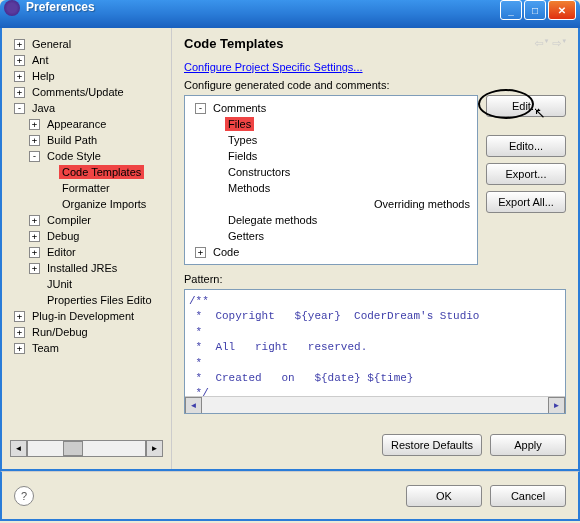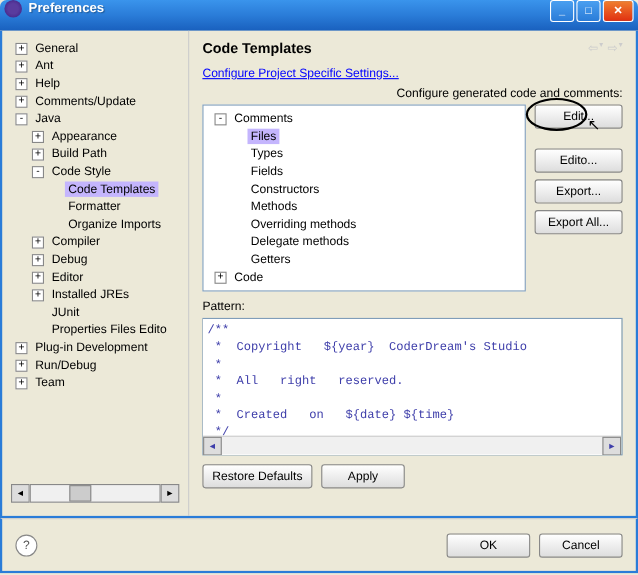--- a/index.html
+++ b/index.html
@@ -13,46 +13,46 @@
 .win-max { background: linear-gradient(#4a9ff0,#2a7cd8); }
 .win-close { background: linear-gradient(#f08030,#e03010); width: 28px; }
 .body-area { display: flex; height: 443px; border: 2px solid #2a7cd8; border-top: none; background: #ece9d8; }
 .left-panel { width: 170px; padding: 8px 4px; border-right: 1px solid #ccc; display: flex; flex-direction: column; }
 .filter-input { width: 145px; border: 1px solid #7f9db9; padding: 2px 4px; height: 19px; color: #999; margin-bottom: 6px; margin-left: 4px; }
 .tree { flex: 1; overflow: hidden; padding-left: 2px; }
 .tree-item { display: flex; align-items: center; height: 16px; white-space: nowrap; cursor: default; }
 .tree-toggle { width: 11px; height: 11px; border: 1px solid #888; display: inline-flex; align-items: center; justify-content: center; font-size: 9px; line-height: 9px; margin-right: 4px; background: white; font-family: monospace; }
 .tree-spacer { width: 15px; display: inline-block; }
 .tree-label { padding: 1px 3px; }
-.tree-label.selected { background: #c4b5fd; }
+.tree-label.selected { background: #ef4444; }
 .hscroll { display: flex; align-items: center; height: 17px; margin: 4px; }
 .hscroll-btn { width: 17px; height: 17px; border: 1px solid #888; background: #ddd; display: flex; align-items: center; justify-content: center; font-size: 8px; }
 .hscroll-track { flex: 1; height: 17px; border: 1px solid #888; background: #f0f0f0; position: relative; }
 .hscroll-thumb { position: absolute; left: 35px; width: 20px; height: 15px; background: #ccc; border: 1px solid #888; }
 .right-panel { flex: 1; padding: 8px 12px; display: flex; flex-direction: column; position: relative; }
 .header-row { display: flex; align-items: center; justify-content: space-between; margin-bottom: 10px; }
 .page-title { font-size: 13px; font-weight: bold; }
 .nav-arrows { display: flex; gap: 4px; font-size: 14px; }
 .nav-arrow { color: #ccc; cursor: default; }
 .nav-arrow.dd::after { content: "▾"; font-size: 7px; margin-left: 1px; vertical-align: top; }
 .link-row { text-align: left; margin-bottom: 6px; }
 .link { color: #0000ff; text-decoration: underline; cursor: pointer; }
-.section-label { margin-bottom: 4px; text-align: right; }
+.section-label { margin-bottom: 4px; }
 .tree-area { display: flex; gap: 8px; }
 .template-tree { flex: 1; height: 170px; border: 1px solid #7f9db9; background: white; padding: 4px; overflow: hidden; }
 .side-buttons { width: 80px; display: flex; flex-direction: column; gap: 6px; position: relative; }
 .btn { height: 22px; border: 1px solid #888; background: linear-gradient(#fff,#ddd); border-radius: 3px; cursor: pointer; display: flex; align-items: center; justify-content: center; }
 .circle-annotation { position: absolute; left: -8px; top: -6px; width: 56px; height: 30px; border: 2px solid black; border-radius: 50%; pointer-events: none; }
 .cursor-annotation { position: absolute; left: 48px; top: 10px; font-size: 14px; pointer-events: none; }
 .pattern-label { margin-top: 8px; margin-bottom: 4px; }
 .pattern-box { height: 125px; border: 1px solid #7f9db9; background: white; padding: 4px; font-family: "Courier New", monospace; color: #3e3eaa; overflow: auto; position: relative; }
 .pattern-box pre { font-family: "Courier New", monospace; white-space: pre; line-height: 1.4; }
 .ph-scroll { position: absolute; bottom: 0; left: 0; right: 0; height: 17px; background: #f0f0f0; border-top: 1px solid #ccc; display: flex; }
 .ph-scroll .sbtn { width: 17px; height: 17px; background: #ddd; border: 1px solid #888; display: flex; align-items: center; justify-content: center; font-size: 8px; }
-.bottom-buttons { display: flex; gap: 8px; margin-top: 8px; }
+.bottom-buttons { display: flex; justify-content: flex-end; gap: 8px; margin-top: 20px; }
 .footer { height: 50px; border: 2px solid #2a7cd8; border-top: 1px solid #ccc; background: #ece9d8; display: flex; align-items: center; padding: 0 12px; }
 .help-icon { width: 20px; height: 20px; border: 1px solid #888; border-radius: 50%; display: flex; align-items: center; justify-content: center; color: #555; background: white; }
 .footer-spacer { flex: 1; }
 .footer .btn { width: 76px; margin-left: 8px; }
 </style>
 </head>
 <body>
 
 <div class="titlebar">
   <div class="titlebar-icon"></div>
@@ -186,21 +186,21 @@
             <span class="tree-label">Fields</span>
           </div>
           <div class="tree-item" style="padding-left: 21px;">
             <span class="tree-spacer"></span>
             <span class="tree-label">Constructors</span>
           </div>
           <div class="tree-item" style="padding-left: 21px;">
             <span class="tree-spacer"></span>
             <span class="tree-label">Methods</span>
           </div>
-          <div class="tree-item" style="padding-left: 21px;">
+          <div class="tree-item" style="padding-left: 21px; justify-content: flex-end;">
             <span class="tree-spacer"></span>
             <span class="tree-label">Overriding methods</span>
           </div>
           <div class="tree-item" style="padding-left: 21px;">
             <span class="tree-spacer"></span>
             <span class="tree-label">Delegate methods</span>
           </div>
           <div class="tree-item" style="padding-left: 21px;">
             <span class="tree-spacer"></span>
             <span class="tree-label">Getters</span>

